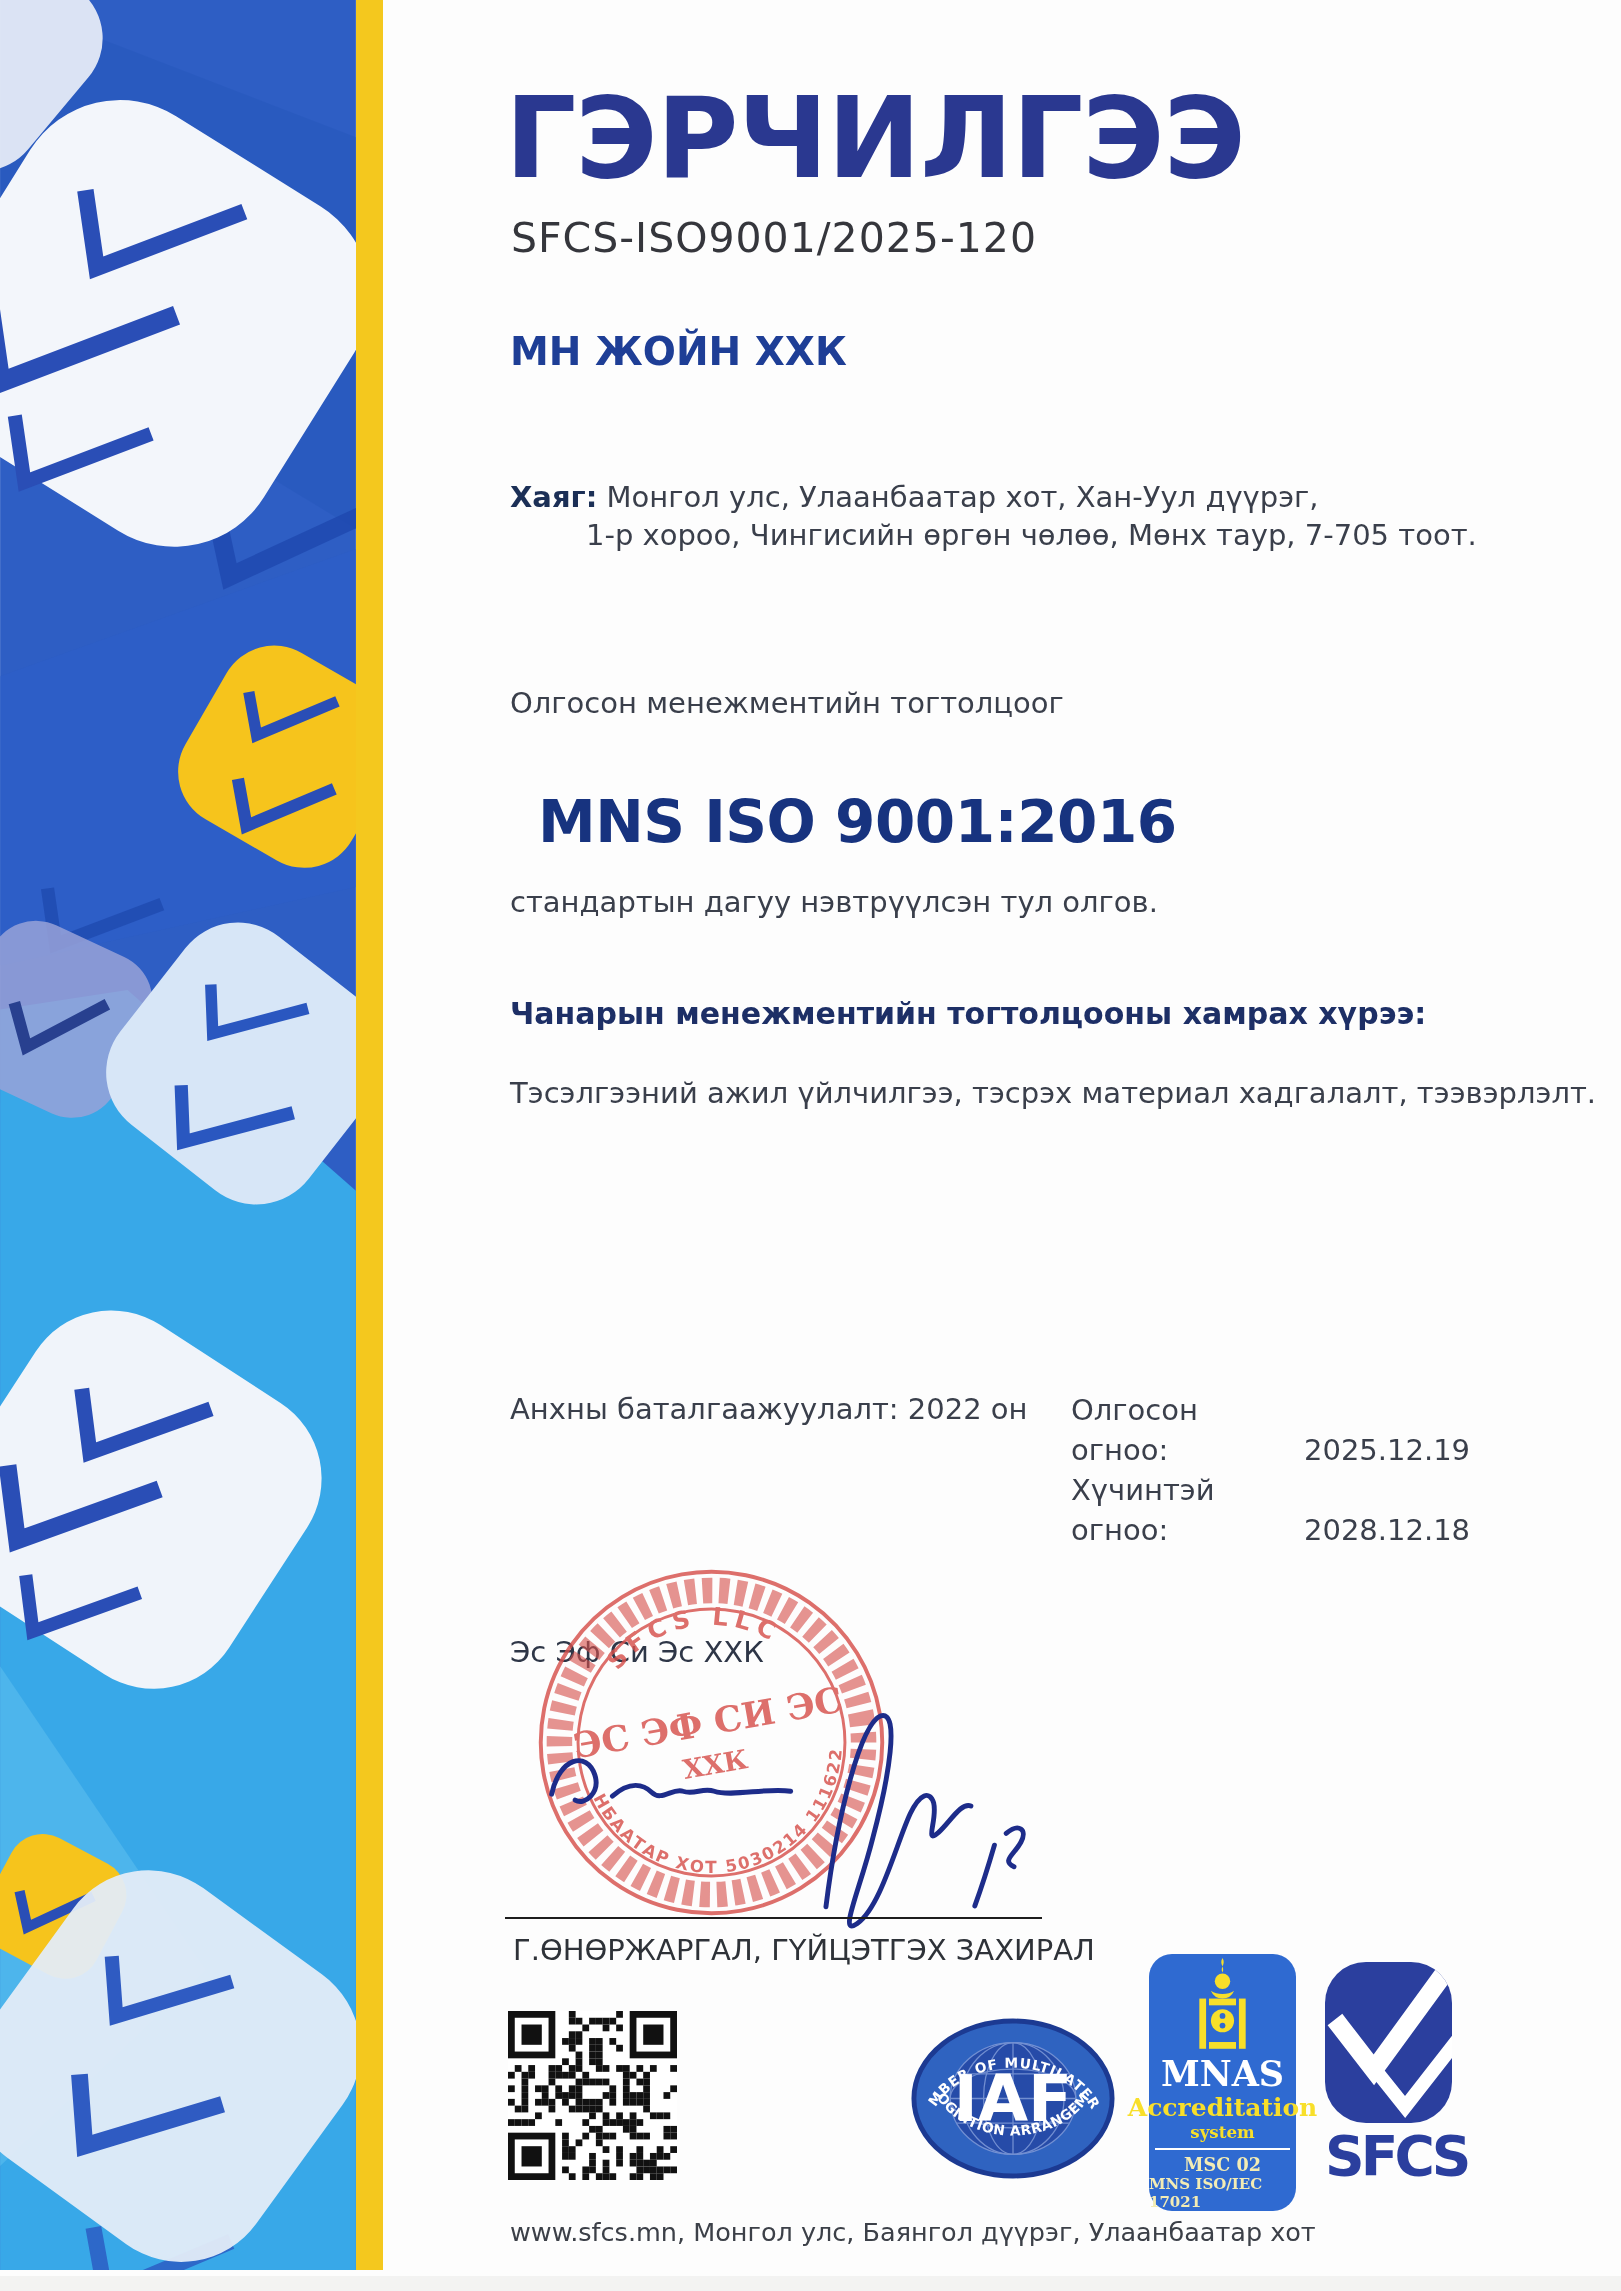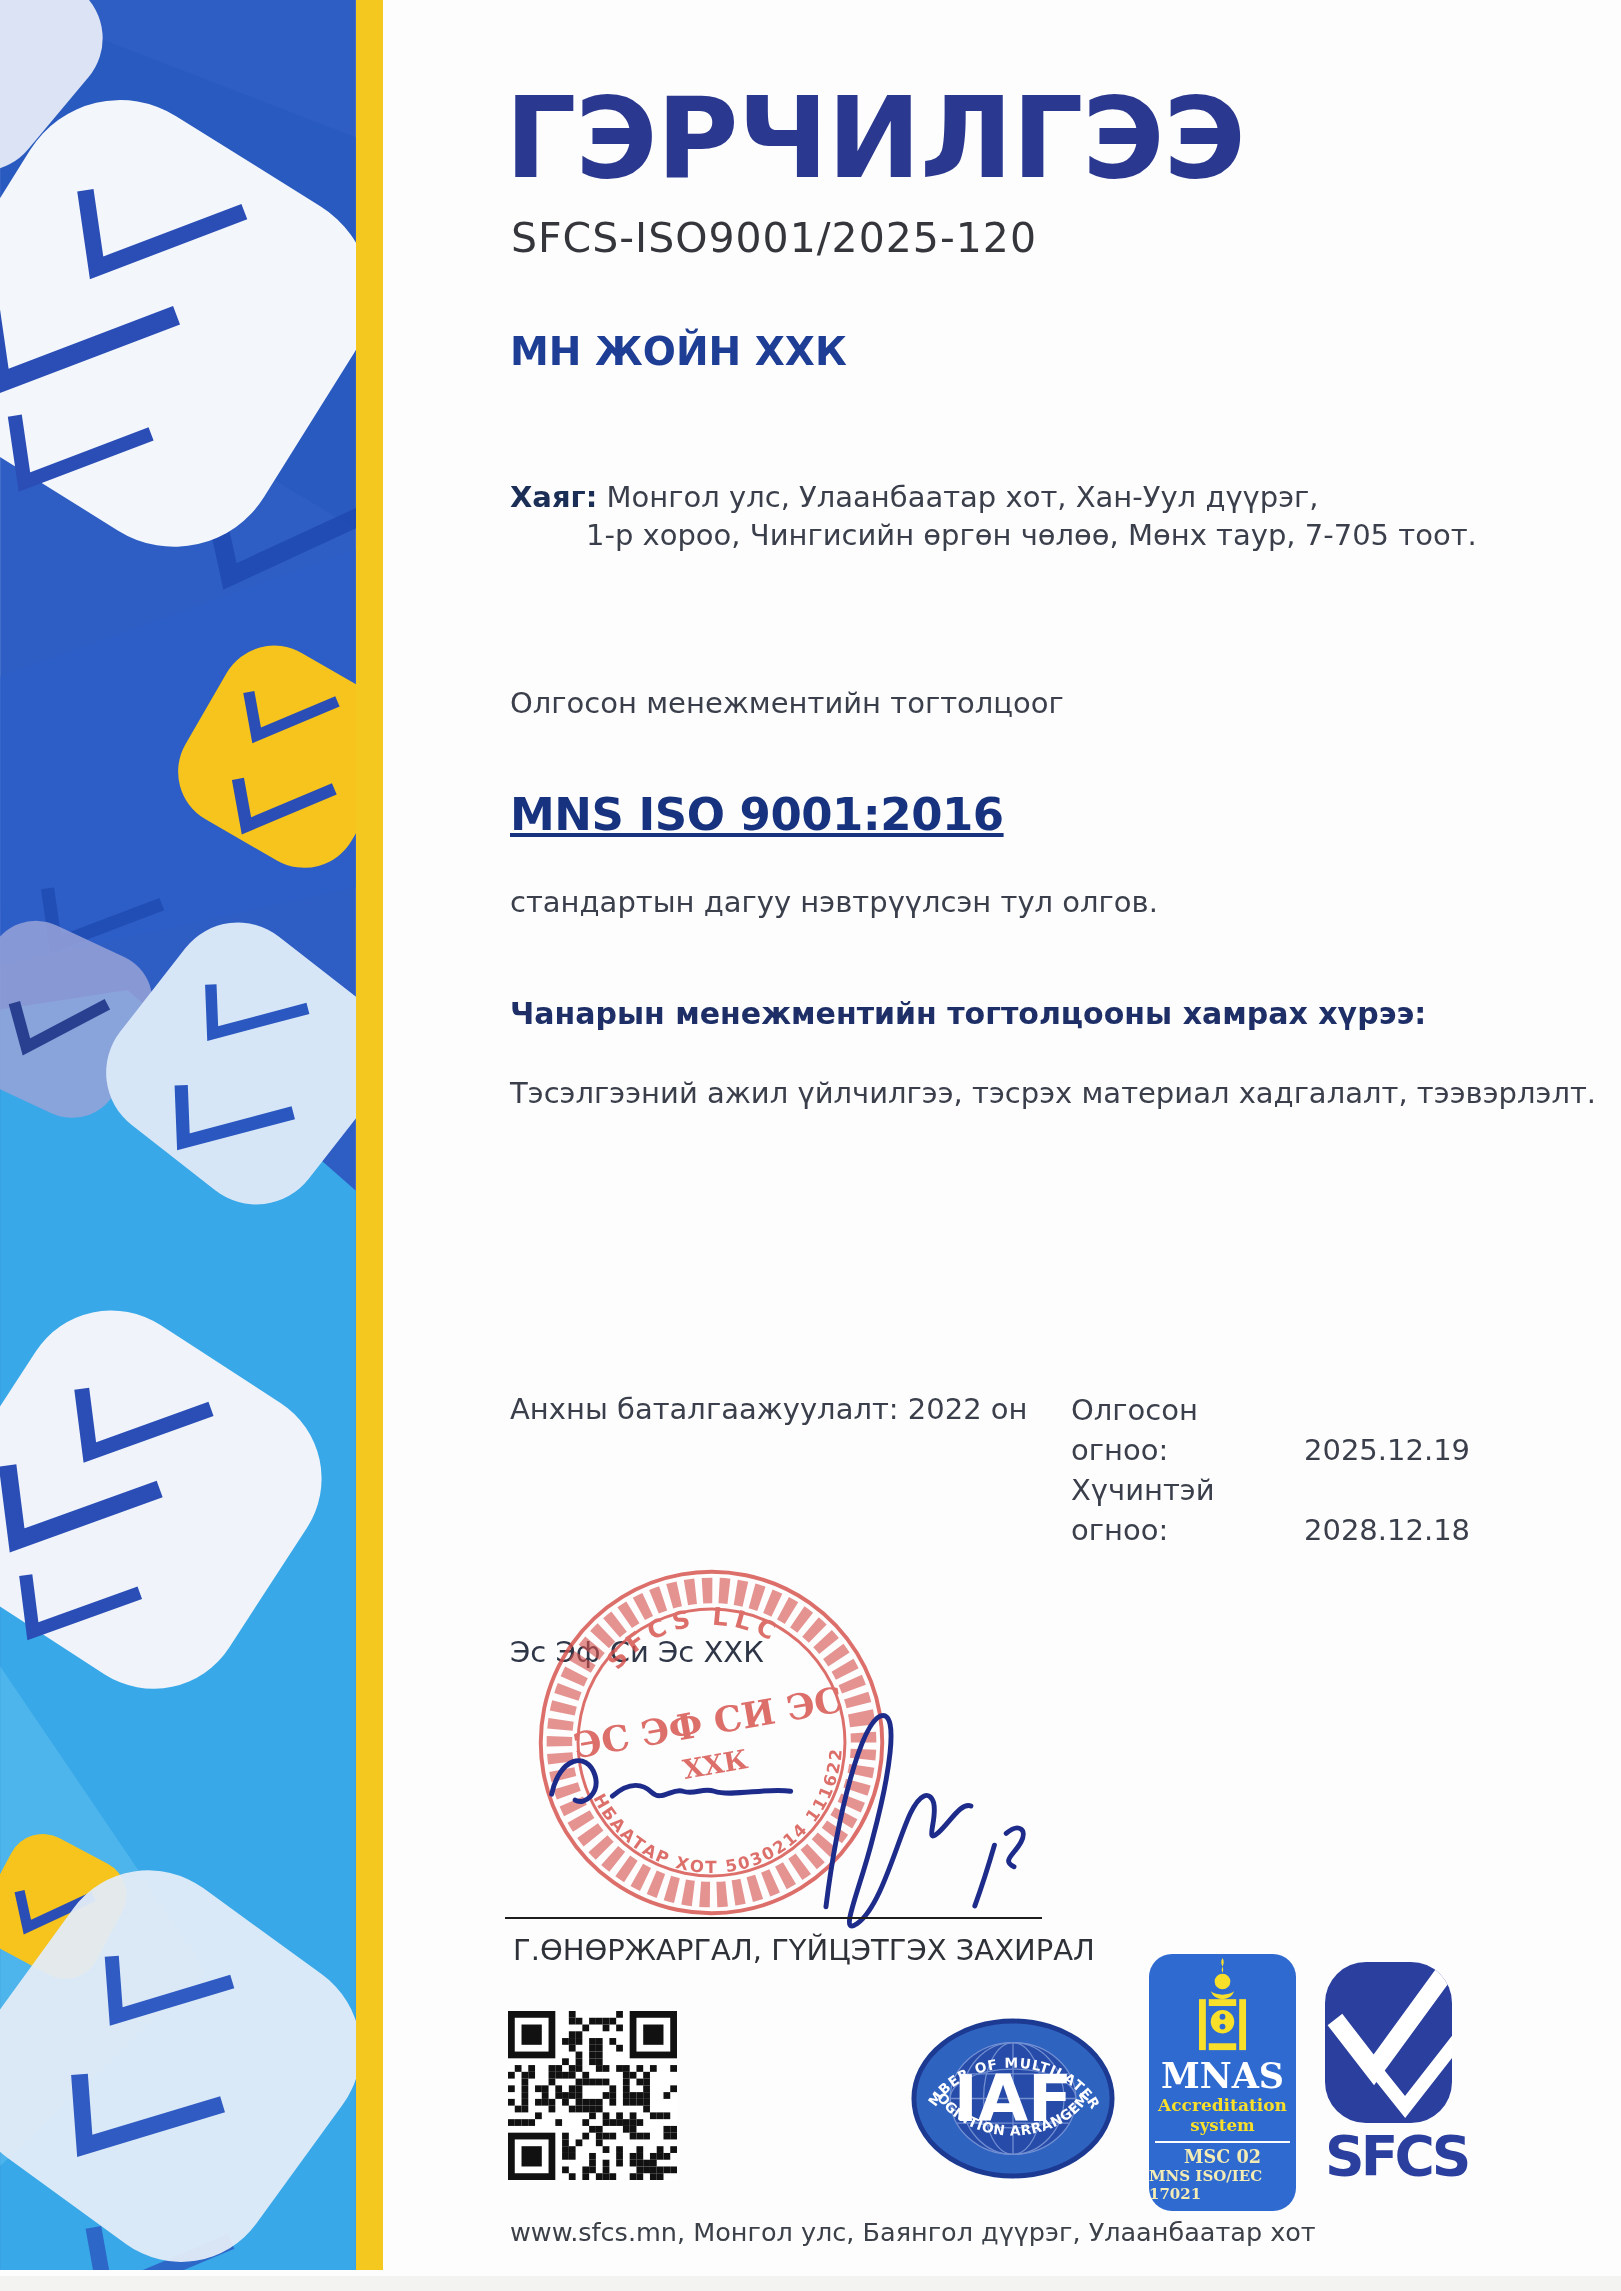--- a/index.html
+++ b/index.html
@@ -18,38 +18,38 @@
   #stripe{left:356px;top:0;width:26.5px;height:2270px;background:var(--stripe-yellow,#f4c81e);}
   #bottom-edge{left:0;top:2276px;width:1621px;height:15.7px;background:#f3f3f2;}
   
   .title{left:505px;top:82px;font-size:112px;font-weight:700;letter-spacing:-1px;color:var(--title-navy,#2a3890);line-height:1;}
   .cert-no{left:511px;top:214px;font-size:41px;font-weight:400;color:var(--subtitle-gray,#35363c);letter-spacing:1px;}
   .company{left:510px;top:329px;font-size:39px;font-weight:700;color:var(--company-blue,#1e3e96);}
   .address{left:510px;top:478px;font-size:29px;color:var(--text-dark,#3a3f4b);line-height:38px;}
   .address .lbl{font-weight:700;color:#1b2f56;}
   .address .line2{margin-left:76px;}
   .intro{left:510px;top:686px;font-size:29px;color:var(--text-dark,#3a3f4b);}
-  .standard{left:510px;top:788px;font-size:45px;font-weight:700;color:var(--standard-blue,#17337f);letter-spacing:-0.5px;text-decoration:underline;}
+  .standard{left:538px;top:788px;font-size:58px;font-weight:700;color:var(--standard-blue,#17337f);letter-spacing:-0.5px;}
   .granted{left:510px;top:885px;font-size:29px;color:var(--text-dark,#3a3f4b);}
   .scope-h{left:510px;top:996px;font-size:30px;font-weight:700;color:var(--heading-navy,#1d2f66);}
   .scope-t{left:510px;top:1076px;font-size:29px;color:var(--text-dark,#3a3f4b);}
   .first-cert{left:510px;top:1392px;font-size:29px;color:var(--text-dark,#3a3f4b);}
   .dates{left:1071px;top:1390px;font-size:29px;color:var(--text-dark,#3a3f4b);line-height:40px;}
   .dates .dl{display:inline-block;width:233px;}
   .issuer{left:510px;top:1635px;font-size:29px;color:#2e3647;z-index:2;}
   #stamp{left:529px;top:1560px;z-index:3;opacity:.82;}
   #signature{left:534px;top:1696px;z-index:4;}
   .sig-line{left:505px;top:1917px;width:537px;height:0;border-top:2.9px solid #1d1d1d;z-index:5;}
   .signatory{left:513px;top:1933px;font-size:29px;color:#2e3238;}
   #qr{left:508px;top:2011px;}
   #iaf{left:910px;top:2017px;}
   #mnas{left:1149px;top:1954px;width:147px;height:257px;background:var(--mnas-blue,#2f6ad1);
         display:flex;flex-direction:column;align-items:center;font-family:"DejaVu Serif","Liberation Serif",serif;border-radius:23px;}
   #mnas .acr{color:#fff;font-weight:700;font-size:35px;line-height:1.05;margin-top:2px;}
-  #mnas .l1{color:var(--mnas-yellow,#f8df2a);font-weight:700;font-size:17px;}
+  #mnas .l1{color:var(--mnas-yellow,#f8df2a);font-weight:700;font-size:25px;}
   #mnas .l2{color:var(--mnas-yellow,#f8df2a);font-weight:700;font-size:16.7px;}
   #mnas .div{width:135px;border-top:2.9px solid #fff;margin:5.9px 0 3.9px 0;}
   #mnas .l3{color:#f3ecb4;font-weight:700;font-size:17.6px;}
   #mnas .l4{color:#f3ecb4;font-weight:700;font-size:15px;}
   #sfcs{left:1325px;top:1962px;width:129px;text-align:left;}
   #sfcs .mark{width:127px;height:161px;background:var(--logo-navy,#2b3f9e);border-radius:41px;position:relative;overflow:hidden;}
   #sfcs .name{font-size:55px;font-weight:700;color:var(--logo-navy,#2b3f9e);letter-spacing:-3.9px;line-height:1.0;margin-top:5.9px;}
   .footer{left:510px;top:2217px;font-size:25.5px;color:#3c4048;}
 </style>
 </head>

